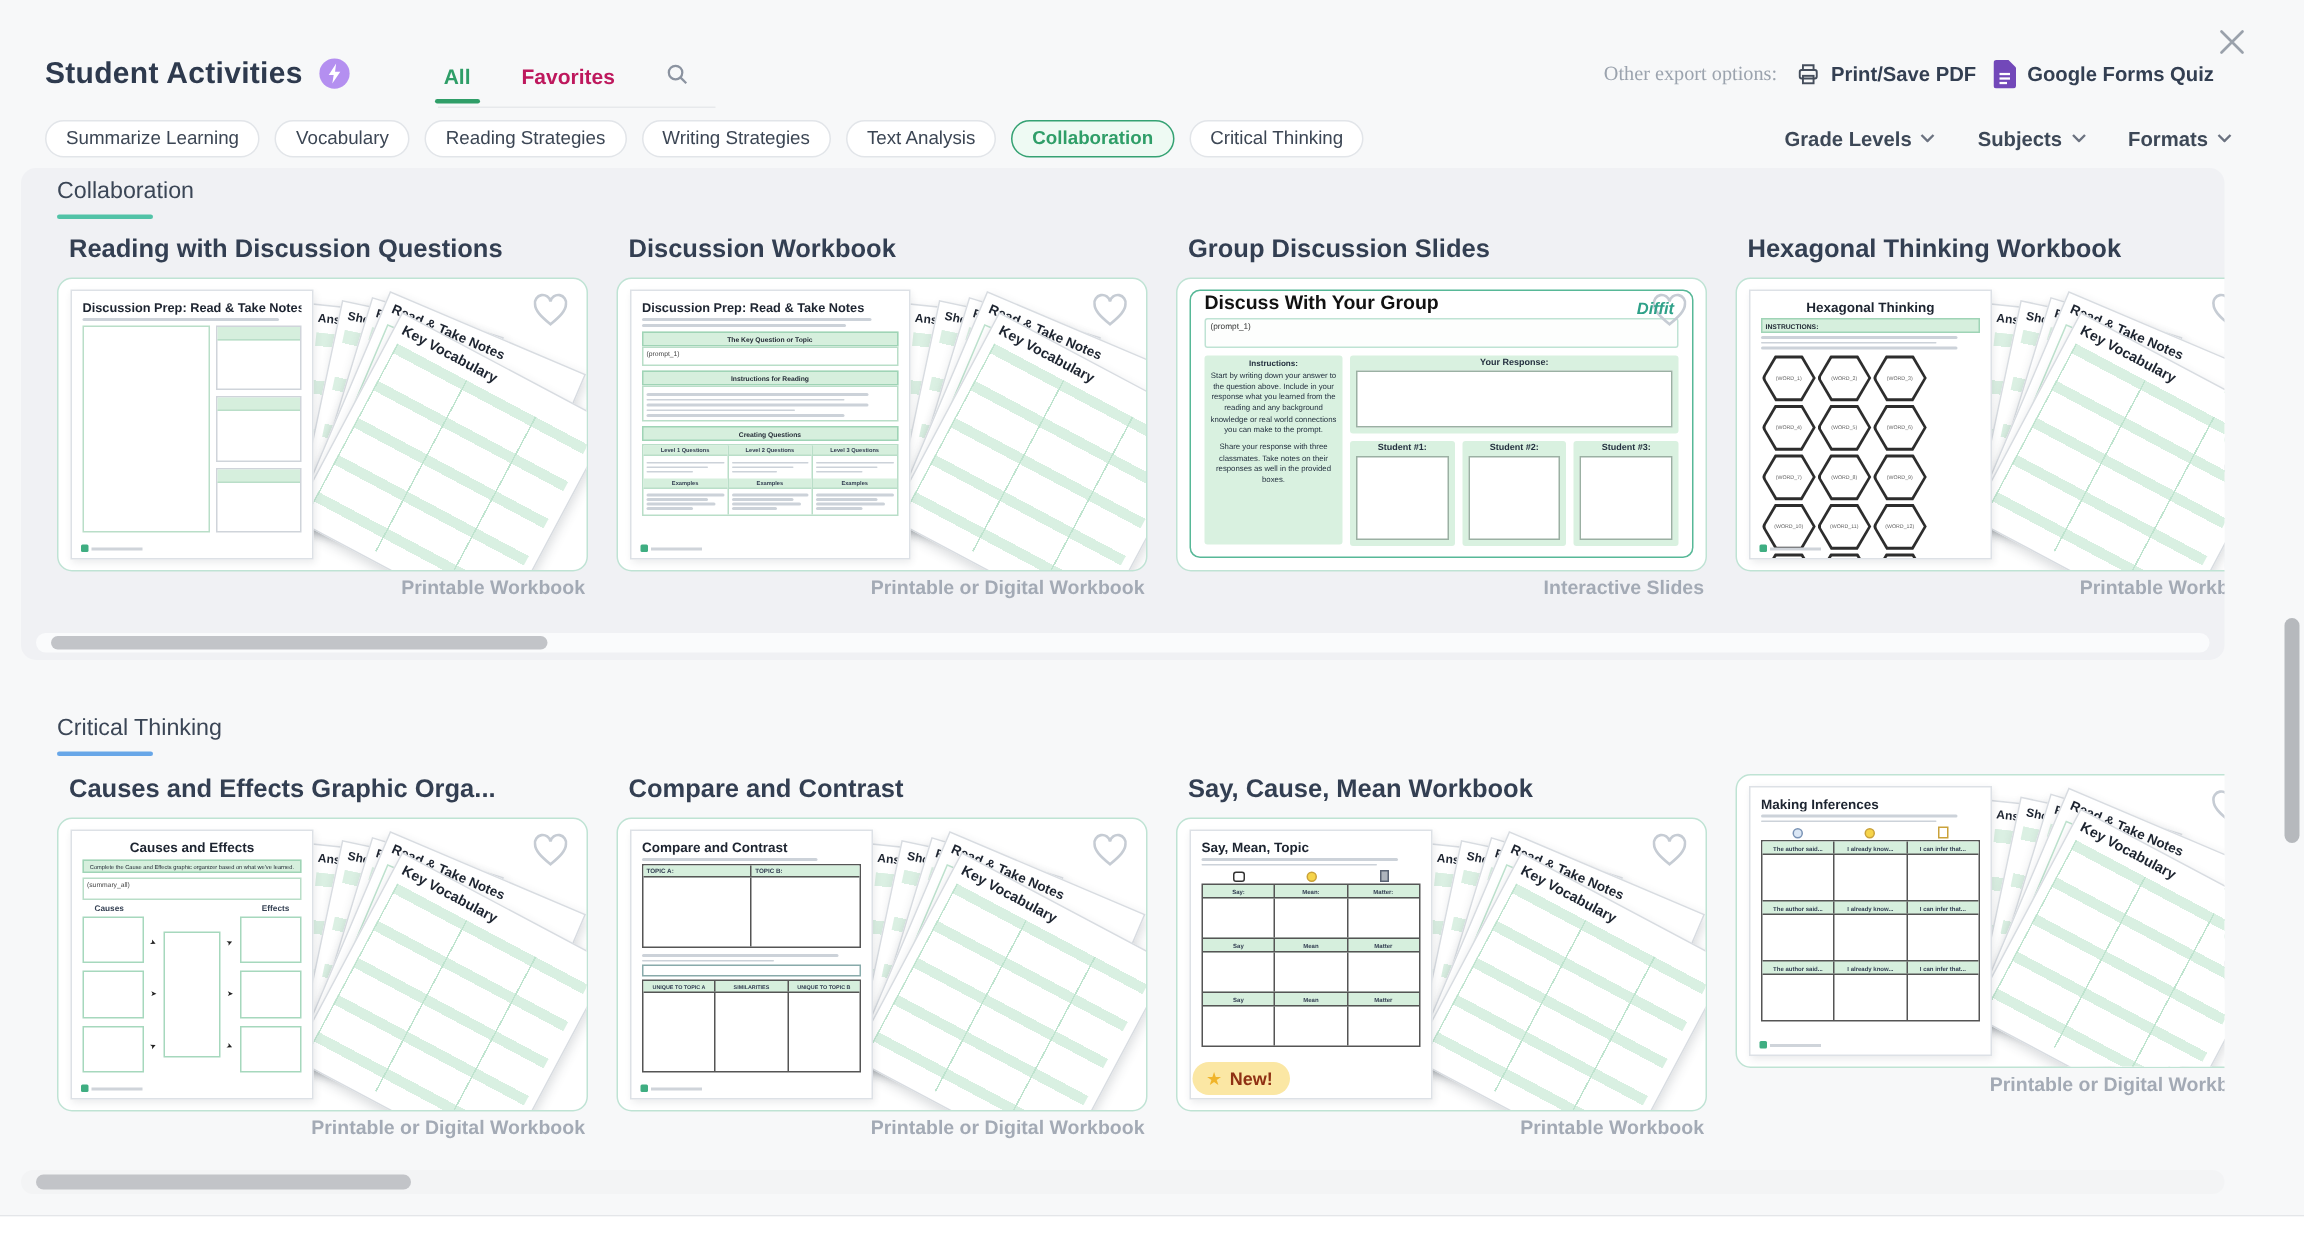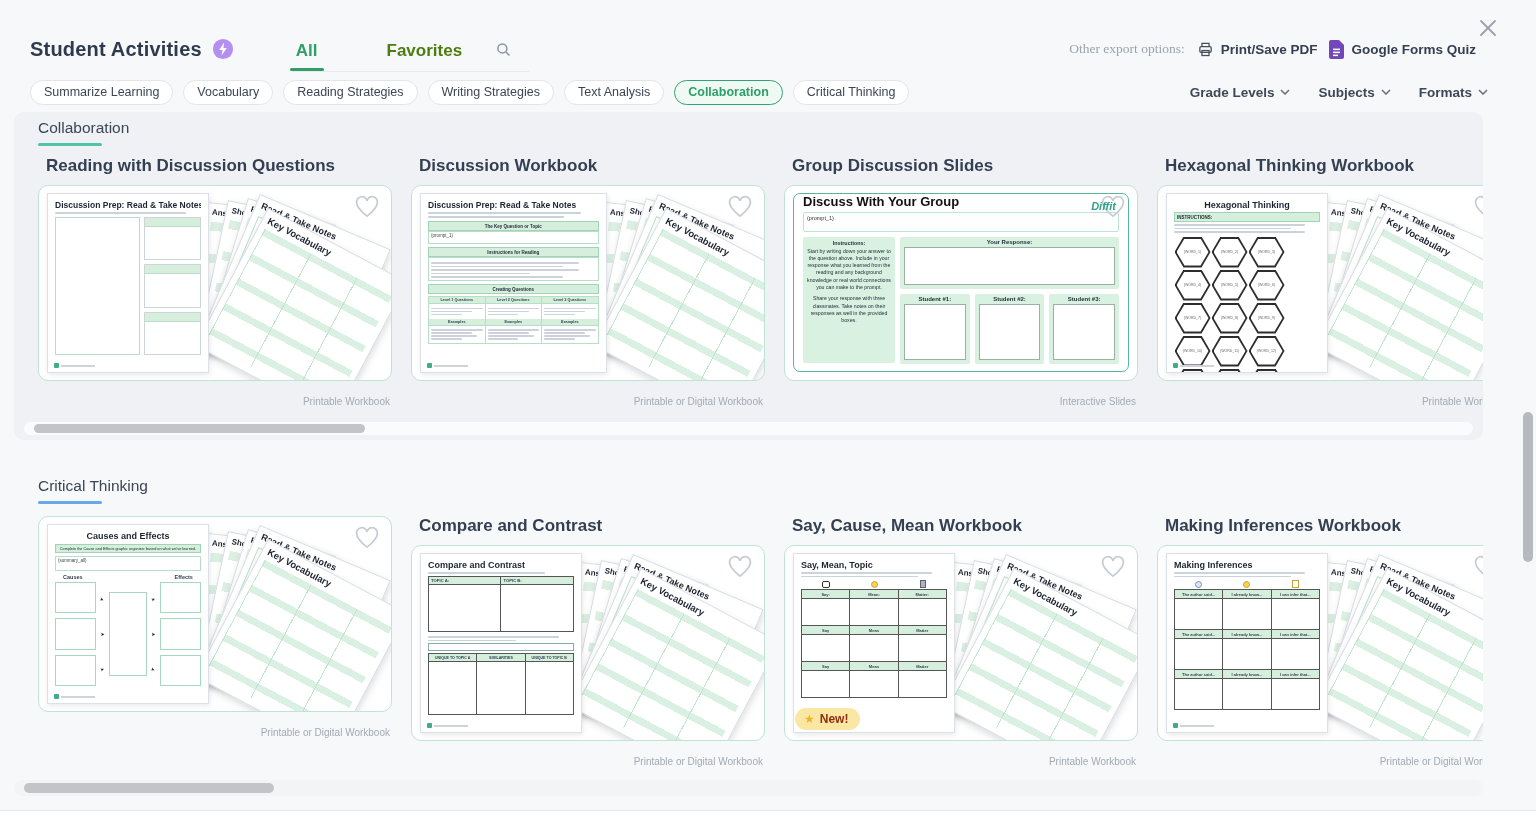--- a/index.html
+++ b/index.html
@@ -7,24 +7,24 @@
   body { font-family:"Liberation Sans", sans-serif; background:#f7f8f9; position:relative; color:#333f52; }
 
   
   .close-btn { position:absolute; top:18px; right:38px; width:20px; height:20px; cursor:pointer; }
   .close-btn svg { display:block; }
 
   .topbar { position:absolute; left:30px; top:33px; right:60px; height:32px; display:flex; align-items:center; }
   .page-title { font-size:20px; font-weight:bold; color:#2e3a4e; letter-spacing:.2px; }
   .bolt { margin-left:10px; width:22px; height:22px; }
   .tabs { display:flex; align-items:center; gap:34px; margin-left:58px; border-bottom:1px solid #e7e9ec; padding:4px 18px 10px 4px; position:relative; top:5px; }
-  .tab { font-size:17px; color:#495362; cursor:pointer; position:relative; font-weight:bold; }
+  .tab { font-size:14px; color:#495362; cursor:pointer; position:relative; font-weight:bold; }
   .tab.active { color:#2f9e68; }
   .tab.active::after { content:""; position:absolute; left:-6px; right:-6px; bottom:-10px; height:3px; background:#2f9e68; border-radius:2px; }
-  .tab.inactive { font-weight:bold; color:#4d7c0f;margin-left:35px; }
+  .tab.inactive { font-weight:bold; color:#be185d; }
   .search-ic { position:relative; top:1px; cursor:pointer; }
 
   .export-row { margin-left:auto; display:flex; align-items:center; gap:12px; font-size:13.5px; }
   .export-label { color:#9ba3ae;font-family:Liberation Serif, serif; }
   .export-opt { display:flex; align-items:center; gap:7px; color:#333f52; cursor:pointer; font-weight:bold; }
 
   
   .filterbar { position:absolute; left:30px; right:48px; top:79px; height:26px; display:flex; align-items:center; justify-content:space-between; }
   .chips { display:flex; gap:10px; align-items:center; }
   .chip { height:25px; padding:0 13px; display:flex; align-items:center; background:#ffffff; border:1px solid #e2e5e9; border-radius:13px; font-size:12.5px; color:#3c4654; cursor:pointer; white-space:nowrap; }
@@ -41,21 +41,21 @@
   .section-underline { position:absolute; left:24px; top:31px; width:64px; height:3px; border-radius:2px; }
   .section.critical .section-underline { top:33px; }
   .underline-teal { background:#52c3a7; }
   .underline-blue { background:#68a7e8; }
 
   .cards-row { position:absolute; left:24px; top:44px; display:flex; gap:19px; width:1520px; }
   .section.critical .cards-row { top:48px; }
   .card-block { width:354px; flex:0 0 354px; }
   .card-title { font-size:17px; font-weight:bold; color:#333f52; height:22px; margin:0 0 7px 8px; white-space:nowrap; overflow:hidden; }
   .card { position:relative; width:354px; height:196px; background:#ffffff; border:1.5px solid #bfe3d4; border-radius:10px; overflow:hidden; cursor:pointer; }
-  .card-caption { margin-top:15px; text-align:right; font-size:10px; color:#a3aab5; padding-right:2px; white-space:nowrap; }
+  .card-caption { margin-top:3px; text-align:right; font-size:13px; color:#a3aab5; padding-right:2px; white-space:nowrap;font-weight:bold; }
   .heart { position:absolute; top:9px; right:11px; z-index:20; cursor:pointer; }
 
   
   .sheet { position:absolute; left:8px; top:7px; bottom:7px; width:46%; background:#fff; border:1px solid #dde1e6; box-shadow:1px 2px 5px rgba(40,50,60,.10); padding:6px 7px; overflow:hidden; z-index:6; }
   .sheet.wide { width:53%; }
   .sheet-title { font-size:8.5px; font-weight:bold; color:#1d2430; white-space:nowrap; overflow:hidden; }
   .sheet-title.center { text-align:center; }
   .tl { height:2px; background:#ccd2d9; border-radius:1px; margin:2px 0; }
   .tl.w60 { width:60%; } .tl.w80 { width:80%; } .tl.w90 { width:90%; }
   .mint-bar { background:#d6efdd; border:1px solid #9fd4b6; font-size:4.5px; font-weight:bold; text-align:center; color:#1d2430; padding:1.5px 0; margin:3px 0 0 0; }
@@ -556,20 +556,21 @@
   </div>
 </div>
 
 <div class="section critical">
   <div class="section-label">Critical Thinking</div>
   <div class="section-underline underline-blue"></div>
 
   <div class="cards-row">
 
     <div class="card-block">
+      <div class="card-title">Causes and Effects Graphic Orga...</div>
       <div class="card">
         <span class="heart"><svg width="26" height="24" viewBox="0 0 24 22" fill="none" stroke="#c6ccd4" stroke-width="1.6">
               <path d="M12 19.5 C6 14.5 2.5 11 2.5 7.2 A4.8 4.8 0 0 1 12 5.4 A4.8 4.8 0 0 1 21.5 7.2 C21.5 11 18 14.5 12 19.5 Z"></path>
             </svg></span>
         <div class="sheet">
           <div class="sheet-title center" style="font-size:9px;">Causes and Effects</div>
           <div class="mint-bar" style="font-size:3.8px; font-weight:normal;">Complete the Cause and Effects graphic organizer based on what we've learned.</div>
           <div class="wbox" style="height:15px; margin-top:3px;">
               <div class="tiny">(summary_all)</div>
             </div>
@@ -768,21 +769,20 @@
           <div class="pg pg5">
               <span class="pg-title t5">Key Vocabulary</span>
               <div class="pg5c"></div>
             </div>
         </div>
       </div>
       <div class="card-caption">Printable Workbook</div>
     </div>
 
     <div class="card-block">
-      <div class="card-title">Making Inferences Workbook</div>
       <div class="card">
         <span class="heart"><svg width="26" height="24" viewBox="0 0 24 22" fill="none" stroke="#c6ccd4" stroke-width="1.6">
               <path d="M12 19.5 C6 14.5 2.5 11 2.5 7.2 A4.8 4.8 0 0 1 12 5.4 A4.8 4.8 0 0 1 21.5 7.2 C21.5 11 18 14.5 12 19.5 Z"></path>
             </svg></span>
         <div class="sheet">
           <div class="sheet-title" style="font-size:9px;">Making Inferences</div>
           <div class="tl w90" style="height:1.5px;"></div>
             <div class="tl w80" style="height:1.5px;"></div>
           <div class="smm-icons">
             <span class="ic ic-mag"></span>

